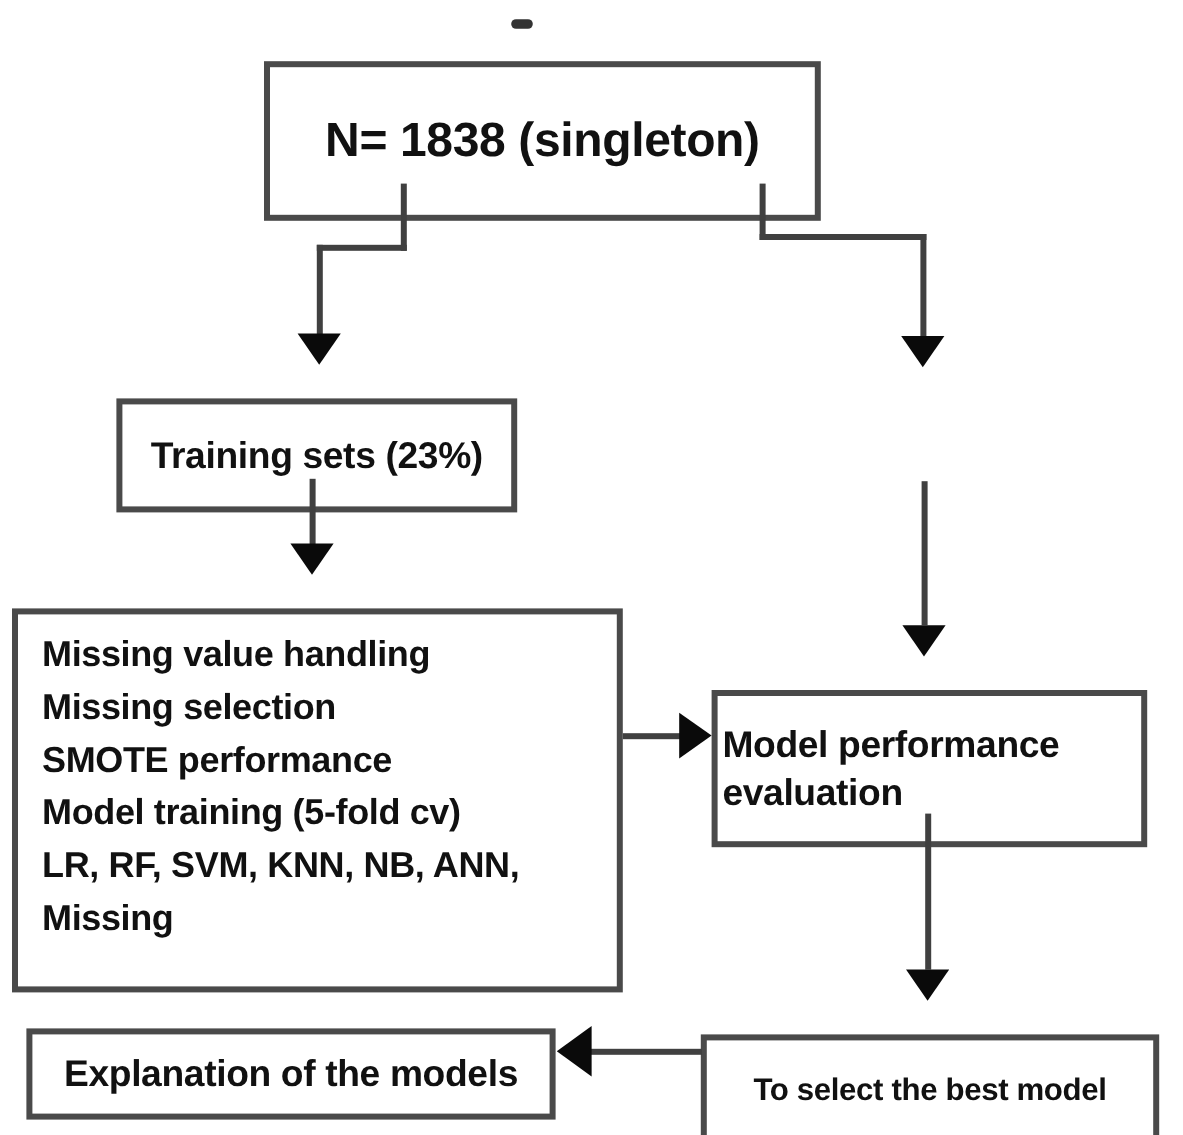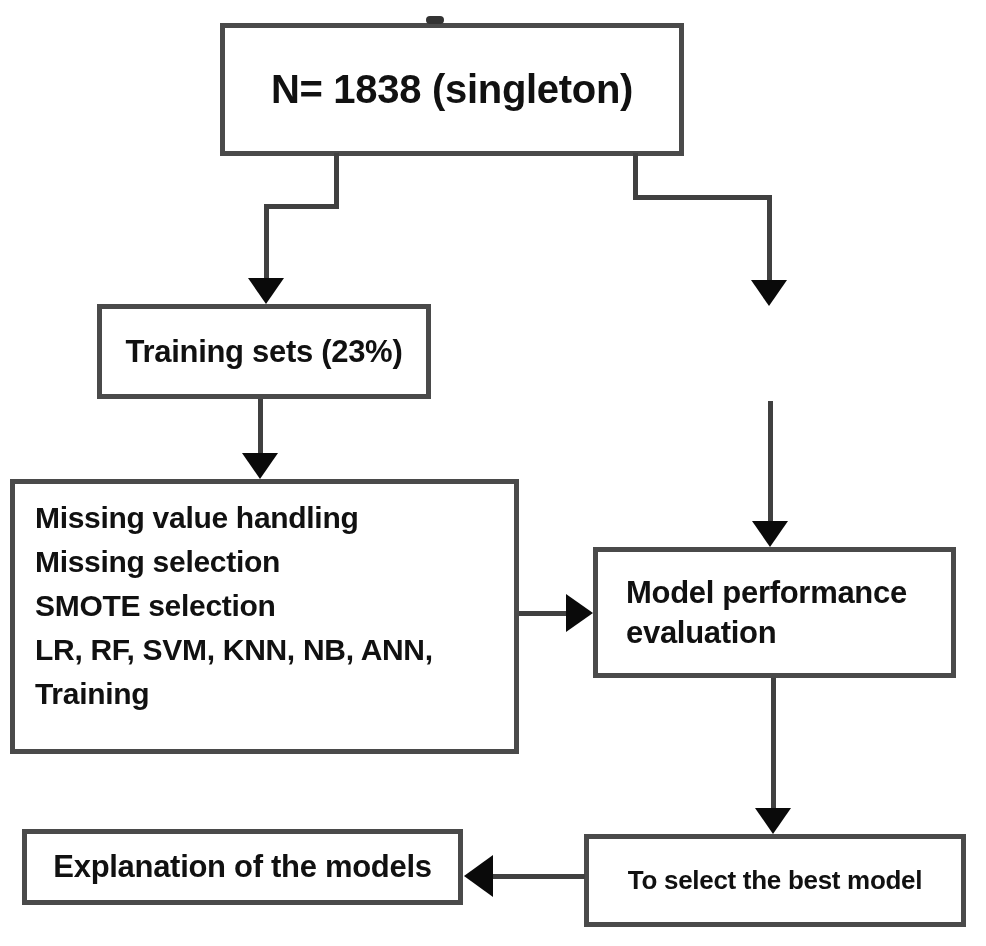--- a/index.html
+++ b/index.html
@@ -16,33 +16,34 @@
     position: absolute;
     background: #ffffff;
     border: 5px solid var(--border, #4a4a4a);
     color: var(--text, #111111);
     font-weight: bold;
     letter-spacing: -0.3px;
     display: flex;
     align-items: center;
     justify-content: center;
     text-align: center;
+    margin-top: 28px;
   }
   .node.left-align {
     justify-content: flex-start;
     text-align: left;
   }
   #total-box      { left: 220px; top: 23px;  width: 464px; height: 133px; font-size: 40px; }
   #training-box   { left: 97px;  top: 304px; width: 334px; height: 95px;  font-size: 31px; }
   #testing-box    { left: 611px; top: 307px; width: 320px; height: 94px;  font-size: 31px; }
-  #pipeline-box   { left: 10px;  top: 479px; width: 509px; height: 275px; font-size: 30px;
+  #pipeline-box   { left: 10px;  top: 479px; width: 509px; height: 320px; font-size: 30px;
                     flex-direction: column; align-items: flex-start; justify-content: flex-start;
                     padding: 12px 8px 0 20px; text-align: left; line-height: 44px; }
   #eval-box       { left: 593px; top: 547px; width: 363px; height: 131px; font-size: 31px;
-                    padding-left: 28px; line-height: 40px; }
+                    padding-left: 4px; line-height: 40px; }
   #explain-box    { left: 22px;  top: 829px; width: 441px; height: 76px;  font-size: 31px; }
   #select-box     { left: 584px; top: 834px; width: 382px; height: 93px;  font-size: 26px; }
 
   .seg { position: absolute; background: var(--line, #404040); }
   
   #seg-a1 { left: 334px; top: 153px; width: 5px;  height: 56px; }
   #seg-a2 { left: 264px; top: 204px; width: 75px; height: 5px; }
   #seg-a3 { left: 264px; top: 204px; width: 5px;  height: 76px; }
   
   #seg-b1 { left: 633px; top: 153px; width: 5px;   height: 47px; }
@@ -87,23 +88,24 @@
   </div>
 
   <div class="node" id="training-box">
     <span>Training sets (23%)</span>
   </div>
 
 
   <div class="node left-align" id="pipeline-box">
     <span>Missing value handling</span>
     <span>Missing selection</span>
-    <span>SMOTE selection</span>
+    <span>SMOTE performance</span>
+    <span>Model training (5-fold cv)</span>
     <span>LR, RF, SVM, KNN, NB, ANN,</span>
-    <span>Training</span>
+    <span>Missing</span>
   </div>
 
   <div class="node left-align" id="eval-box">
     <span>Model performance evaluation</span>
   </div>
 
   <div class="node" id="explain-box">
     <span>Explanation of the models</span>
   </div>
 

